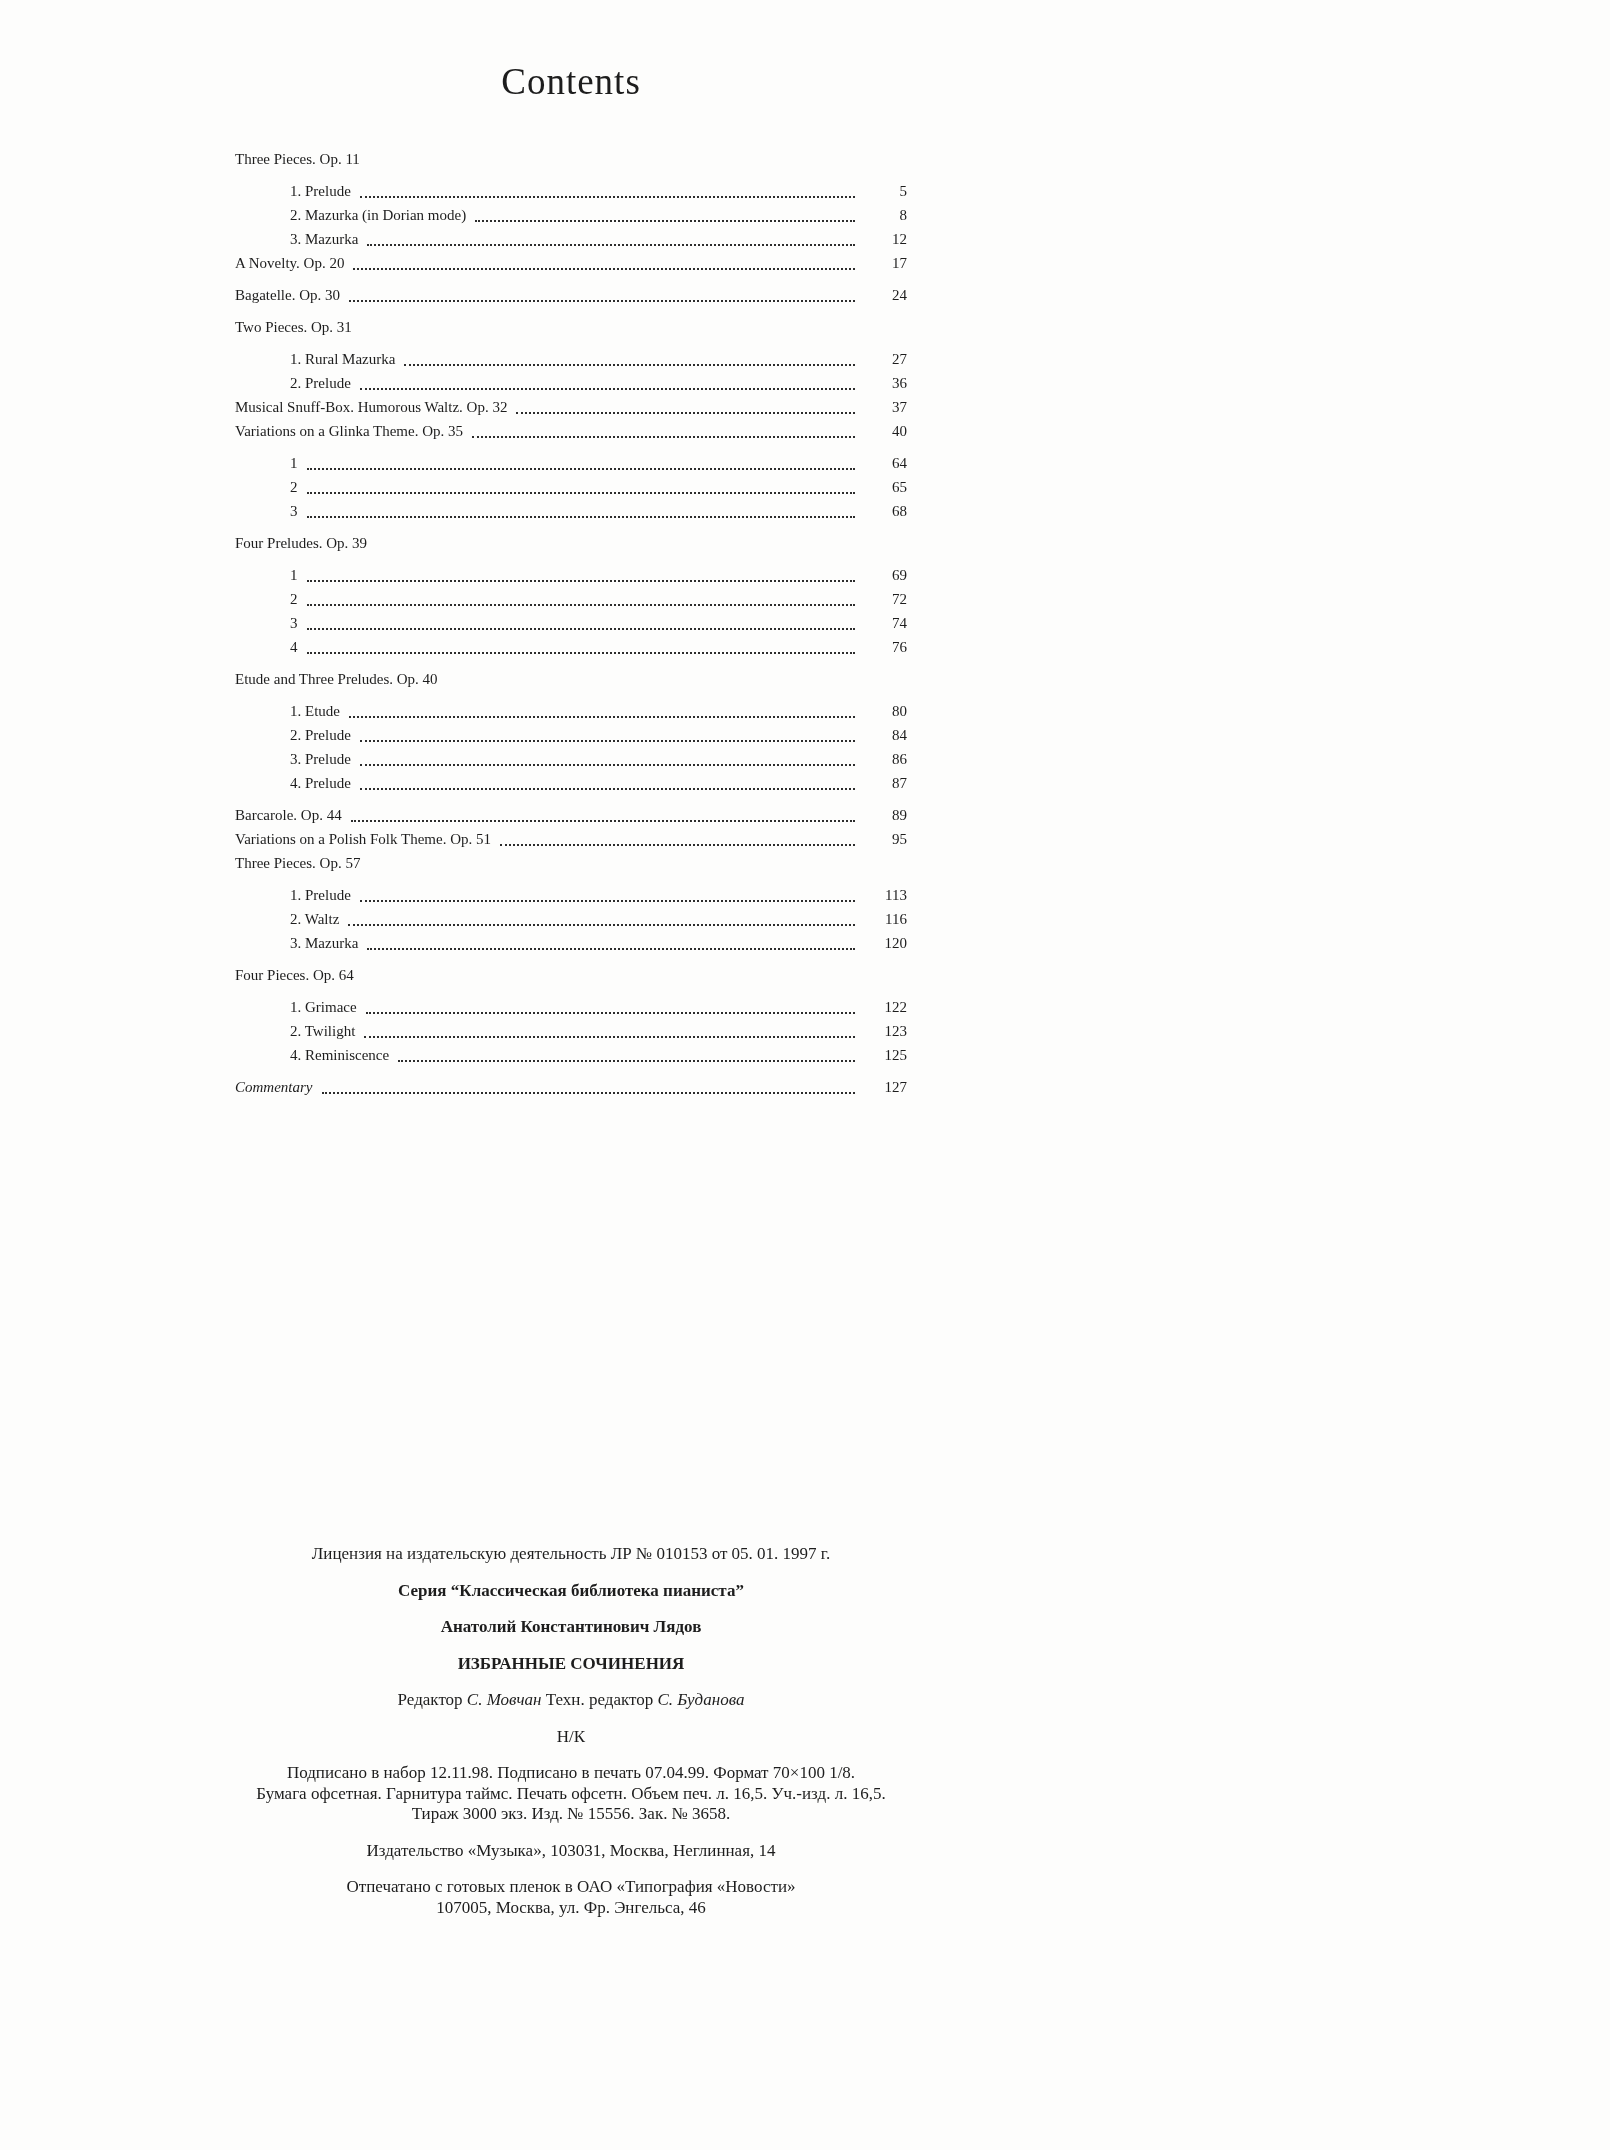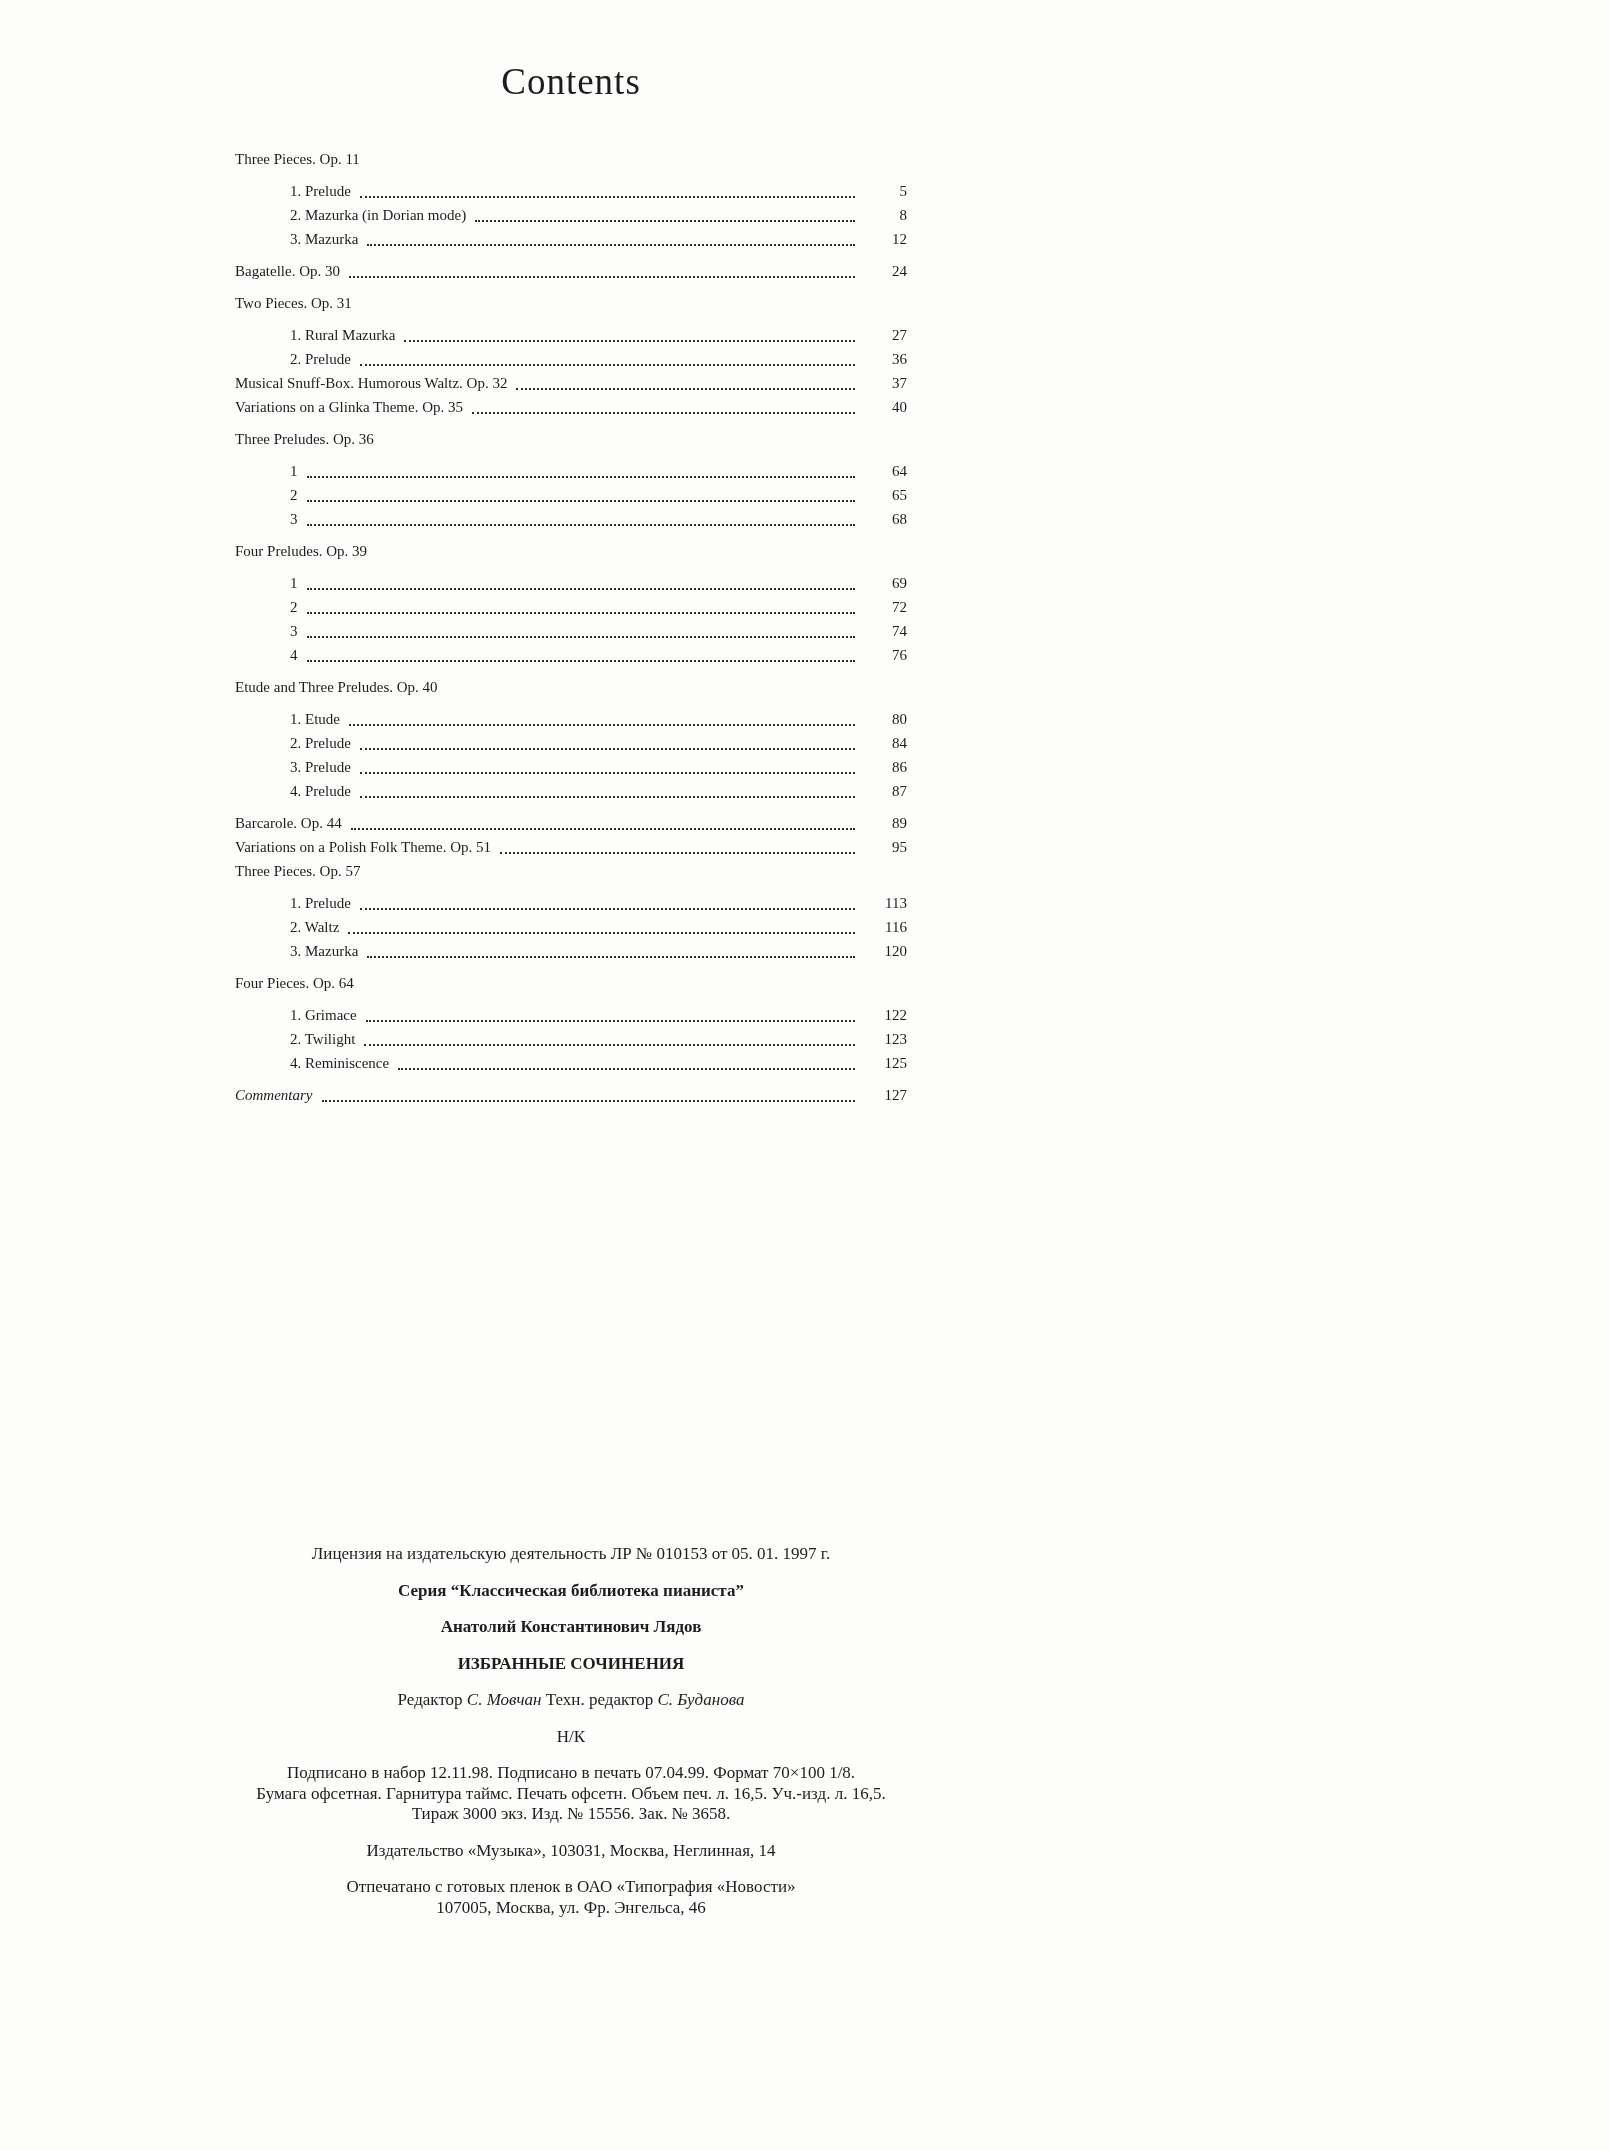--- a/index.html
+++ b/index.html
@@ -76,20 +76,25 @@
         <div class="toc-row ind">
           <span class="lab">2. Mazurka (in Dorian mode)</span>
           <span class="leader"></span>
           <span class="pg">8</span>
         </div>
         <div class="toc-row ind">
           <span class="lab">3. Mazurka</span>
           <span class="leader"></span>
           <span class="pg">12</span>
         </div>
+        <div class="toc-row">
+          <span class="lab">A Novelty. Op. 20</span>
+          <span class="leader"></span>
+          <span class="pg">17</span>
+        </div>
         <div class="toc-row sp">
           <span class="lab">Bagatelle. Op. 30</span>
           <span class="leader"></span>
           <span class="pg">24</span>
         </div>
         <div class="toc-row sp">
           <span class="lab">Two Pieces. Op. 31</span>
         </div>
         <div class="toc-row ind sp">
           <span class="lab">1. Rural Mazurka</span>
@@ -103,23 +108,20 @@
         </div>
         <div class="toc-row">
           <span class="lab">Musical Snuff-Box. Humorous Waltz. Op. 32</span>
           <span class="leader"></span>
           <span class="pg">37</span>
         </div>
         <div class="toc-row">
           <span class="lab">Variations on a Glinka Theme. Op. 35</span>
           <span class="leader"></span>
           <span class="pg">40</span>
-        </div>
-        <div class="toc-row sp">
-          <span class="lab">Three Preludes. Op. 36</span>
         </div>
         <div class="toc-row ind sp">
           <span class="lab">1</span>
           <span class="leader"></span>
           <span class="pg">64</span>
         </div>
         <div class="toc-row ind">
           <span class="lab">2</span>
           <span class="leader"></span>
           <span class="pg">65</span>

